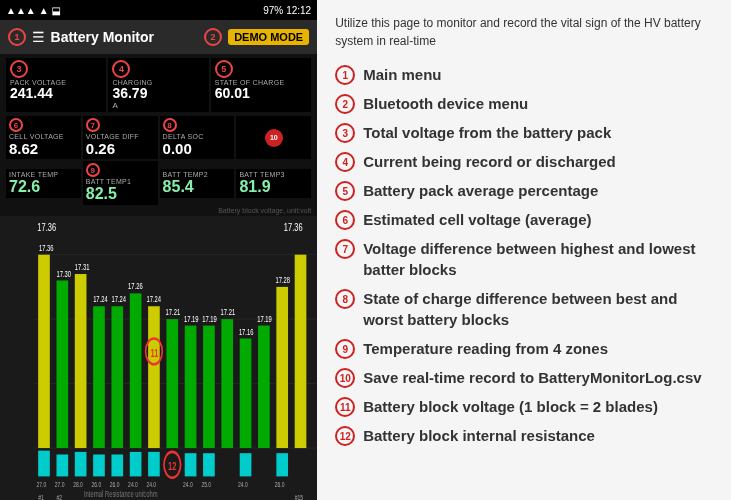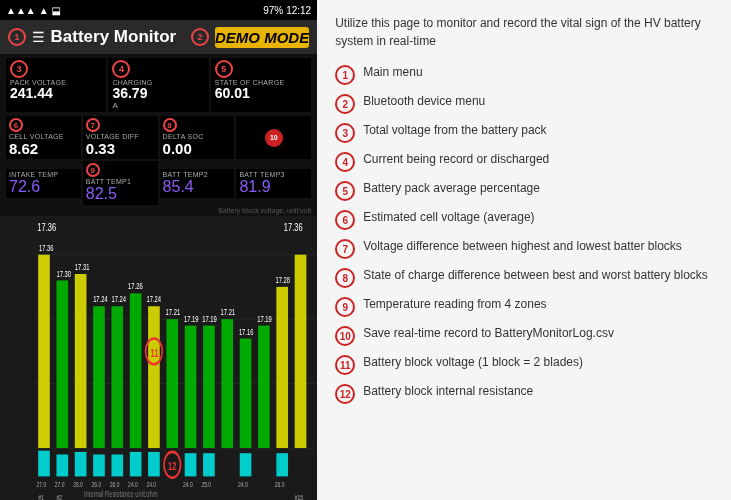--- a/index.html
+++ b/index.html
@@ -49,29 +49,28 @@
       width: 18px; height: 18px;
       border-radius: 50%;
       border: 2px solid #e44;
       color: #e44;
       font-size: 9px;
       font-weight: bold;
       display: flex; align-items: center; justify-content: center;
       background: transparent;
       flex-shrink: 0;
     }
-    .app-title { color: #fff; font-size: 17px; font-weight: bold; }
+    .app-title { color: #fff; font-size: 14px; font-weight: bold; }
     .demo-badge {
       background: #e8b400;
       color: #000;
-      font-size: 15px;
-      font-weight: bold;
-      padding: 2px 0;
+      font-size: 11px;
+      font-weight: bold;
+      padding: 2px 6px;
       border-radius: 3px;
-      font-style: italic;
     }
     .header-right { display: flex; align-items: center; gap: 6px; }
 
     
     .metrics-grid {
       background: #111;
       padding: 4px 6px;
       display: grid;
       grid-template-columns: 1fr 1fr 1fr;
       gap: 2px;
@@ -128,22 +127,22 @@
       gap: 2px;
       align-items: center;
     }
     .temp-cell {
       background: #000;
       padding: 2px 3px;
       position: relative;
     }
     .temp-value {
       font-size: 16px;
-      font-weight: normal;
-      color: #8b5cf6;
+      font-weight: bold;
+      color: #86efac;
     }
     .red-dot {
       width: 18px; height: 18px;
       border-radius: 50%;
       background: #cc2222;
       display: flex; align-items: center; justify-content: center;
       margin: auto;
     }
 
     
@@ -194,23 +193,24 @@
       border-radius: 50%;
       border: 2px solid #cc2222;
       color: #cc2222;
       font-size: 10px;
       font-weight: bold;
       display: flex; align-items: center; justify-content: center;
       flex-shrink: 0;
       margin-top: 1px;
     }
     .desc-text {
-      font-size: 12px;
+      font-size: 15px;
       color: #333;
       line-height: 1.4;
+      font-weight: bold;
     }
   </style>
 </head>
 <body>
 
 <div class="app-panel">
 
   <div class="status-bar">
     <div class="status-icons">
       <span>▲▲▲</span>
@@ -256,21 +256,21 @@
 
   <div class="metrics-row2">
     <div class="metric-cell-sm">
       <div class="circle-num" style="position:relative;margin-bottom:1px;width:14px;height:14px;font-size:8px;">6</div>
       <div class="metric-label">CELL VOLTAGE</div>
       <div class="metric-value-sm">8.62</div>
     </div>
     <div class="metric-cell-sm">
       <div class="circle-num" style="position:relative;margin-bottom:1px;width:14px;height:14px;font-size:8px;">7</div>
       <div class="metric-label">VOLTAGE DIFF</div>
-      <div class="metric-value-sm">0.33</div>
+      <div class="metric-value-sm">0.26</div>
     </div>
     <div class="metric-cell-sm">
       <div class="circle-num" style="position:relative;margin-bottom:1px;width:14px;height:14px;font-size:8px;">8</div>
       <div class="metric-label">DELTA SOC</div>
       <div class="metric-value-sm">0.00</div>
     </div>
     <div class="metric-cell-sm" style="display:flex;align-items:center;justify-content:center;">
       <div class="red-dot">
         <span style="color:#fff;font-size:7px;font-weight:bold;">10</span>
       </div>

